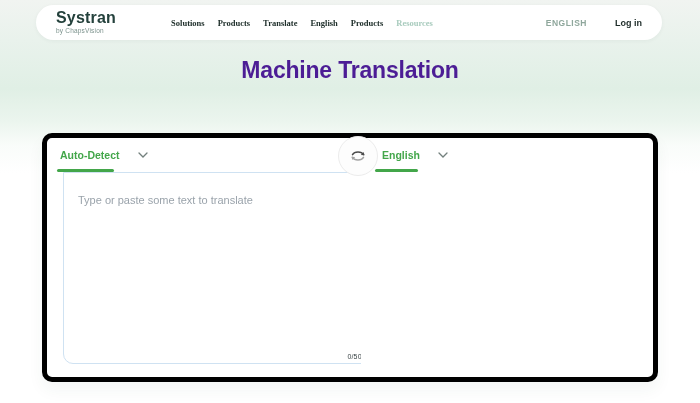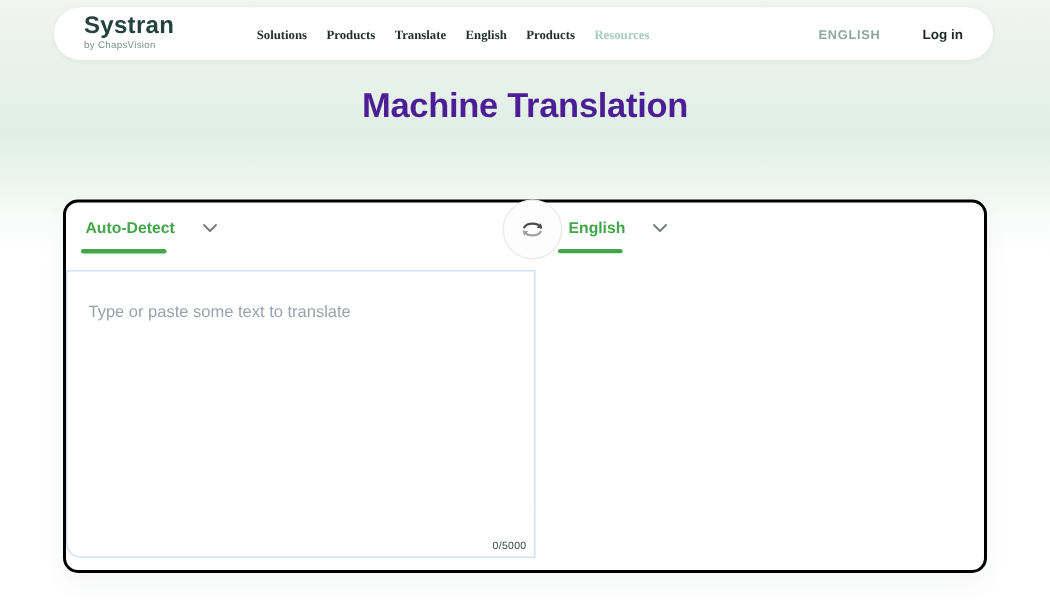--- a/index.html
+++ b/index.html
@@ -40,21 +40,21 @@
   
   .page-title {
     position:absolute; top:57px; left:0; width:100%;
     text-align:center; font-size:23px; font-weight:700;
     letter-spacing:-0.2px; color:#4c1d95;
   }
 
   
   .card {
     position:absolute; left:42px; top:133px; width:616px; height:249px;
-    background:#ffffff; border:2px solid #000000; border-radius:10px;
+    background:#ffffff; border:5px solid #000000; border-radius:10px;
     box-shadow:0 8px 16px rgba(40,70,60,0.05);
   }
   .tabbar { position:relative; height:34px; }
   .lang-tab { position:absolute; top:0; height:34px; display:flex; align-items:center; cursor:pointer; }
   .lang-tab.source { left:13px; }
   .lang-tab.target { left:335px; }
   .lang-label { font-size:10.5px; font-weight:700; color:var(--accent-green, #43a64a); }
   .chev { margin-left:18px; display:flex; align-items:center; }
   .underline { position:absolute; top:31px; height:3px; background:var(--accent-green, #43a64a); border-radius:2px; }
   .underline.source { left:10px; width:57px; }
@@ -62,24 +62,23 @@
 
   .swap-btn {
     position:absolute; left:291px; top:-2px; width:40px; height:40px;
     border-radius:50%; background:#fdfdfd; border:1px solid #ececec;
     display:flex; align-items:center; justify-content:center;
     cursor:pointer; z-index:2; padding:0;
   }
 
   .panel-body { position:absolute; left:0; top:34px; right:0; bottom:0; }
   .input-wrap {
-    position:absolute; left:0; top:0; width:313px; height:192px;
+    position:absolute; left:16px; top:0; width:313px; height:192px;
     border:1px solid var(--ta-border, #cfe2f2);
     border-bottom-left-radius:10px;
-    margin-top:11px;
   }
   .input-wrap textarea {
     width:100%; height:100%; border:none; outline:none; resize:none;
     background:transparent; font-family:inherit;
     font-size:11px; color:#333; padding:21px 14px;
   }
   .input-wrap textarea::placeholder { color:#9aa3ab; }
   .char-counter {
     position:absolute; right:5px; bottom:3px;
     font-size:7px; color:#3a4446; letter-spacing:0.2px;

